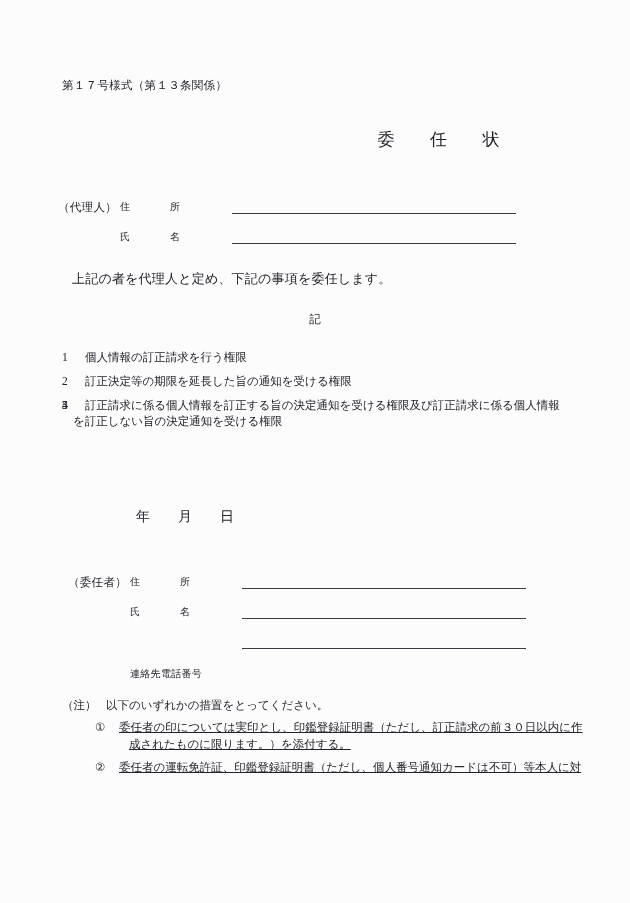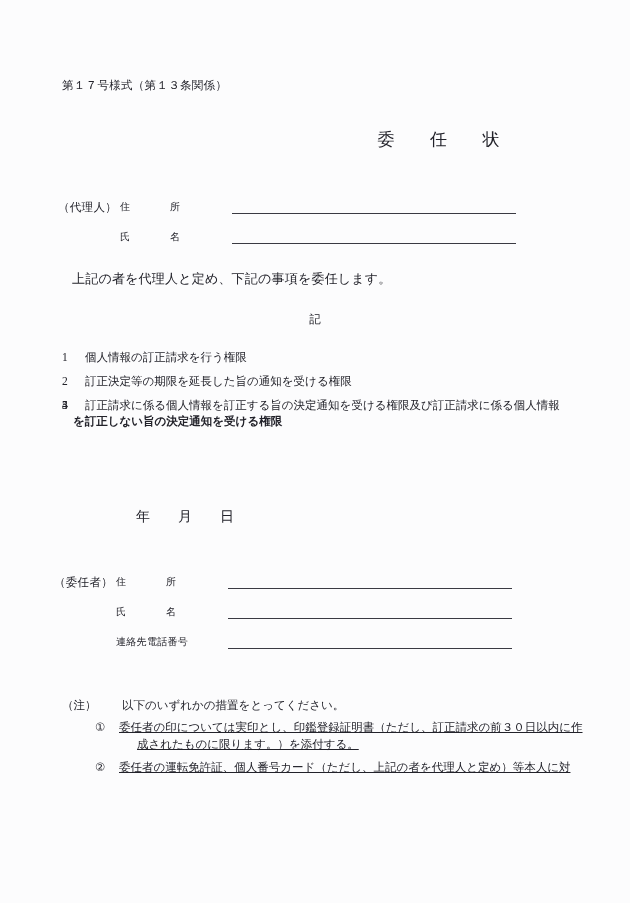--- a/index.html
+++ b/index.html
@@ -62,20 +62,21 @@
   }
   .party-label {
     position: absolute;
     left: 62px;
     top: 0;
     font-size: 10px;
     white-space: pre;
   }
   .party-label.spread {
     letter-spacing: 0.3px;
+    margin-top: 32px;
   }
   .party-line {
     position: absolute;
     left: 174px;
     top: 13px;
     width: 284px;
     border-bottom: 1px solid #3a3a42;
     height: 0;
   }
 
@@ -116,21 +117,20 @@
     width: 22px;
     font-size: 11.5px;
   }
   .auth-body {
     margin-left: 23px;
     margin-top: 48px;
   }
   .auth-body .cont {
     display: block;
     margin-left: 11px;
-    font-weight: bold;
   }
 
   
   .date-line {
     left: 136px;
     top: 508px;
     font-size: 14px;
     white-space: pre;
   }
 
@@ -145,21 +145,21 @@
   .note-head {
     position: relative;
     line-height: 1.45;
   }
   .note-head .tag {
     position: absolute;
     left: 0;
     top: 0;
   }
   .note-head .txt {
-    margin-left: 60px;
+    margin-left: 44px;
     display: block;
   }
   .note-sub {
     position: relative;
     margin-top: 5px;
     margin-left: 33px;
     line-height: 1.52;
   }
   .note-sub .marker {
     position: absolute;
@@ -167,21 +167,21 @@
     top: 0;
     width: 20px;
   }
   .note-sub .txt {
     margin-left: 24px;
     display: block;
     text-decoration: underline;
   }
   .note-sub .txt .cont {
     display: block;
-    margin-left: 18px;
+    margin-left: 10px;
   }
 </style>
 </head>
 <body>
 
 <div class="page">
 
   <div class="abs doc-text form-no">第１７号様式（第１３条関係）</div>
 
   <div class="abs doc-title">委　　任　　状</div>
@@ -227,21 +227,21 @@
       <span class="auth-body">
         <span>訂正請求に係る個人情報を訂正する旨の決定通知を受ける権限及び訂正請求に係る個人情報</span>
         <span class="cont">を訂正しない旨の決定通知を受ける権限</span>
       </span>
     </div>
 
   </div>
 
   <div class="abs date-line">年　　月　　日</div>
 
-  <div class="party-block" style="left:54px; top:575px; width:470px;">
+  <div class="party-block" style="left:68px; top:575px; width:470px;">
     <div class="party-row">
       <span class="party-paren">（委任者）</span>
       <span class="party-label">住　　　　所</span>
       <span class="party-line"></span>
     </div>
     <div class="party-row">
       <span class="party-label">氏　　　　名</span>
       <span class="party-line"></span>
     </div>
     <div class="party-row">
@@ -261,19 +261,19 @@
       <span class="marker">①</span>
       <span class="txt">
         <span>委任者の印については実印とし、印鑑登録証明書（ただし、訂正請求の前３０日以内に作</span>
         <span class="cont">成されたものに限ります。）を添付する。</span>
       </span>
     </div>
 
     <div class="note-sub">
       <span class="marker">②</span>
       <span class="txt">
-        <span>委任者の運転免許証、個人番号カード（ただし、上記の者を代理人と定め）等本人に対</span>
+        <span>委任者の運転免許証、印鑑登録証明書（ただし、個人番号通知カードは不可）等本人に対</span>
       </span>
     </div>
 
   </div>
 
 </div>
 
 </body></html>

